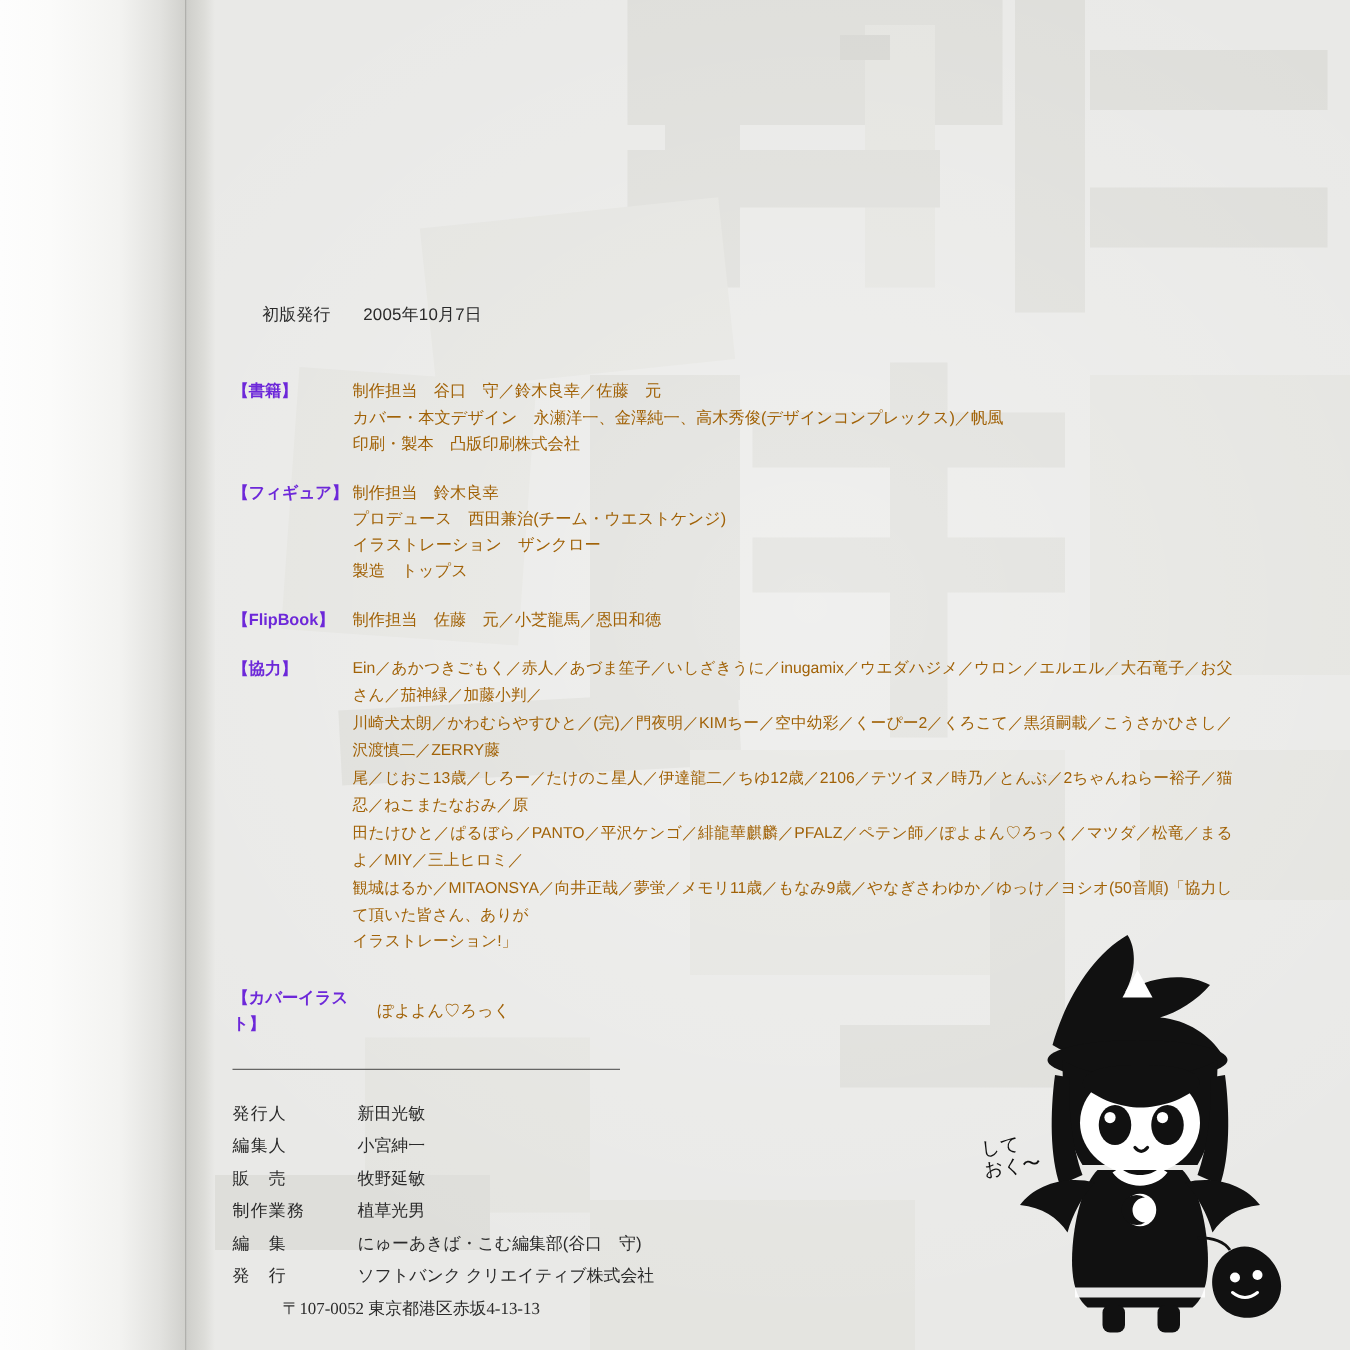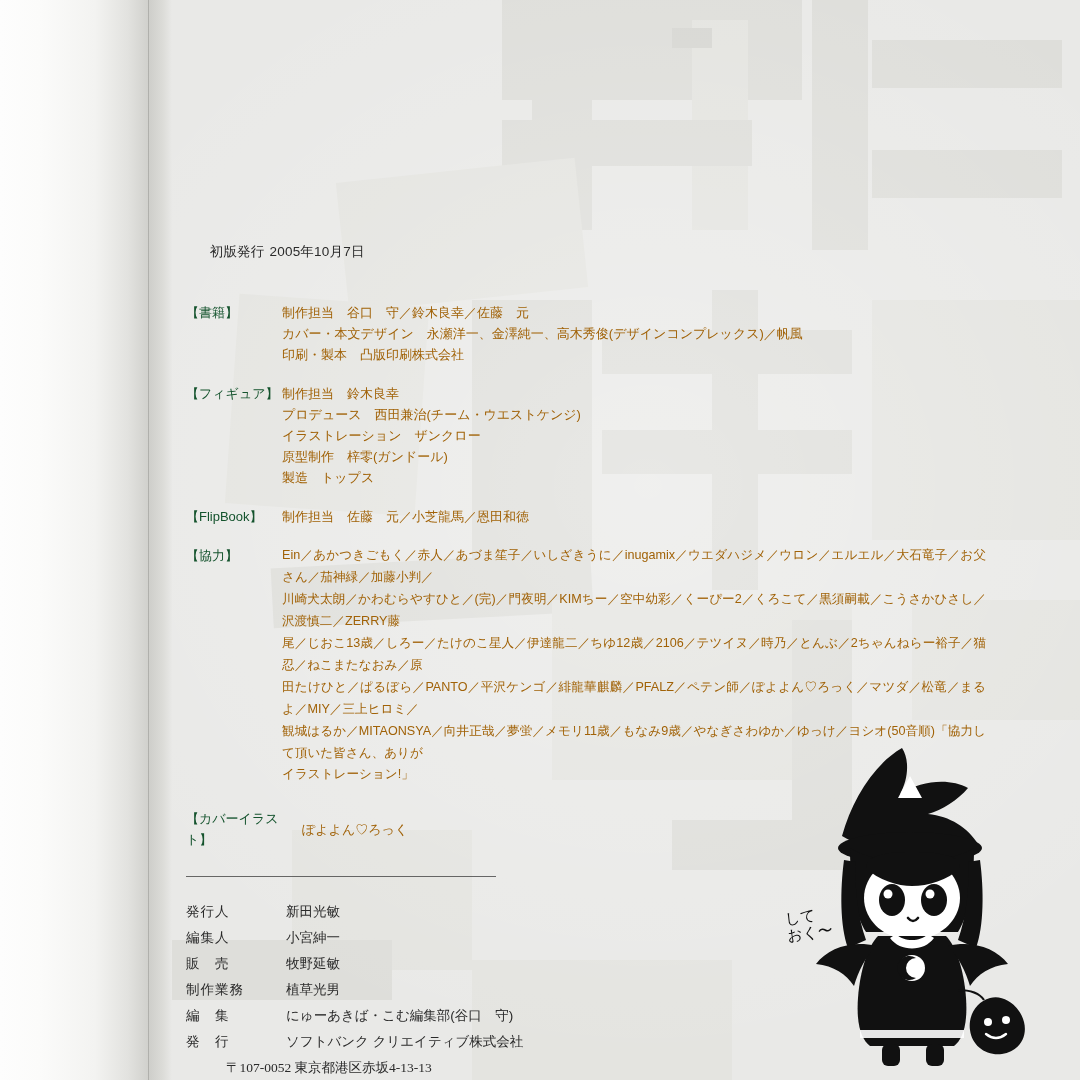--- a/index.html
+++ b/index.html
@@ -72,34 +72,34 @@
     width: 800px;
     color: #2a2a2a;
   }
 
   .pubdate {
     font-size: 13.5px;
     letter-spacing: 0.2px;
     margin-bottom: 26px;
     white-space: pre;
   }
-  .pubdate .lbl { margin-right: 5px; text-align: center; }
+  .pubdate .lbl { margin-right: 26px; text-align: center; }
 
   .credit-block {
     display: flex;
     align-items: flex-start;
     margin-bottom: 18px;
   }
   .credit-tag {
     width: 96px;
     flex: 0 0 96px;
     font-size: 13px;
-    font-weight: normal;
+    font-weight: bold;
     line-height: 1.62;
-    color: #14532d;
+    color: #6d28d9;
   }
   .credit-lines {
     flex: 1 1 auto;
     font-size: 13px;
     line-height: 1.62;
     color: #a16207;
   }
   .credit-lines .ln { white-space: pre-wrap; }
 
   .coop .credit-lines { line-height: 1.74; text-align: justify; }
@@ -197,21 +197,20 @@
         <div class="ln">印刷・製本　凸版印刷株式会社</div>
       </div>
     </div>
 
     <div class="credit-block">
       <div class="credit-tag">【フィギュア】</div>
       <div class="credit-lines">
         <div class="ln">制作担当　鈴木良幸</div>
         <div class="ln">プロデュース　西田兼治(チーム・ウエストケンジ)</div>
         <div class="ln">イラストレーション　ザンクロー</div>
-        <div class="ln">原型制作　梓零(ガンドール)</div>
         <div class="ln">製造　トップス</div>
       </div>
     </div>
 
     <div class="credit-block">
       <div class="credit-tag">【FlipBook】</div>
       <div class="credit-lines">
         <div class="ln">制作担当　佐藤　元／小芝龍馬／恩田和徳</div>
       </div>
     </div>

